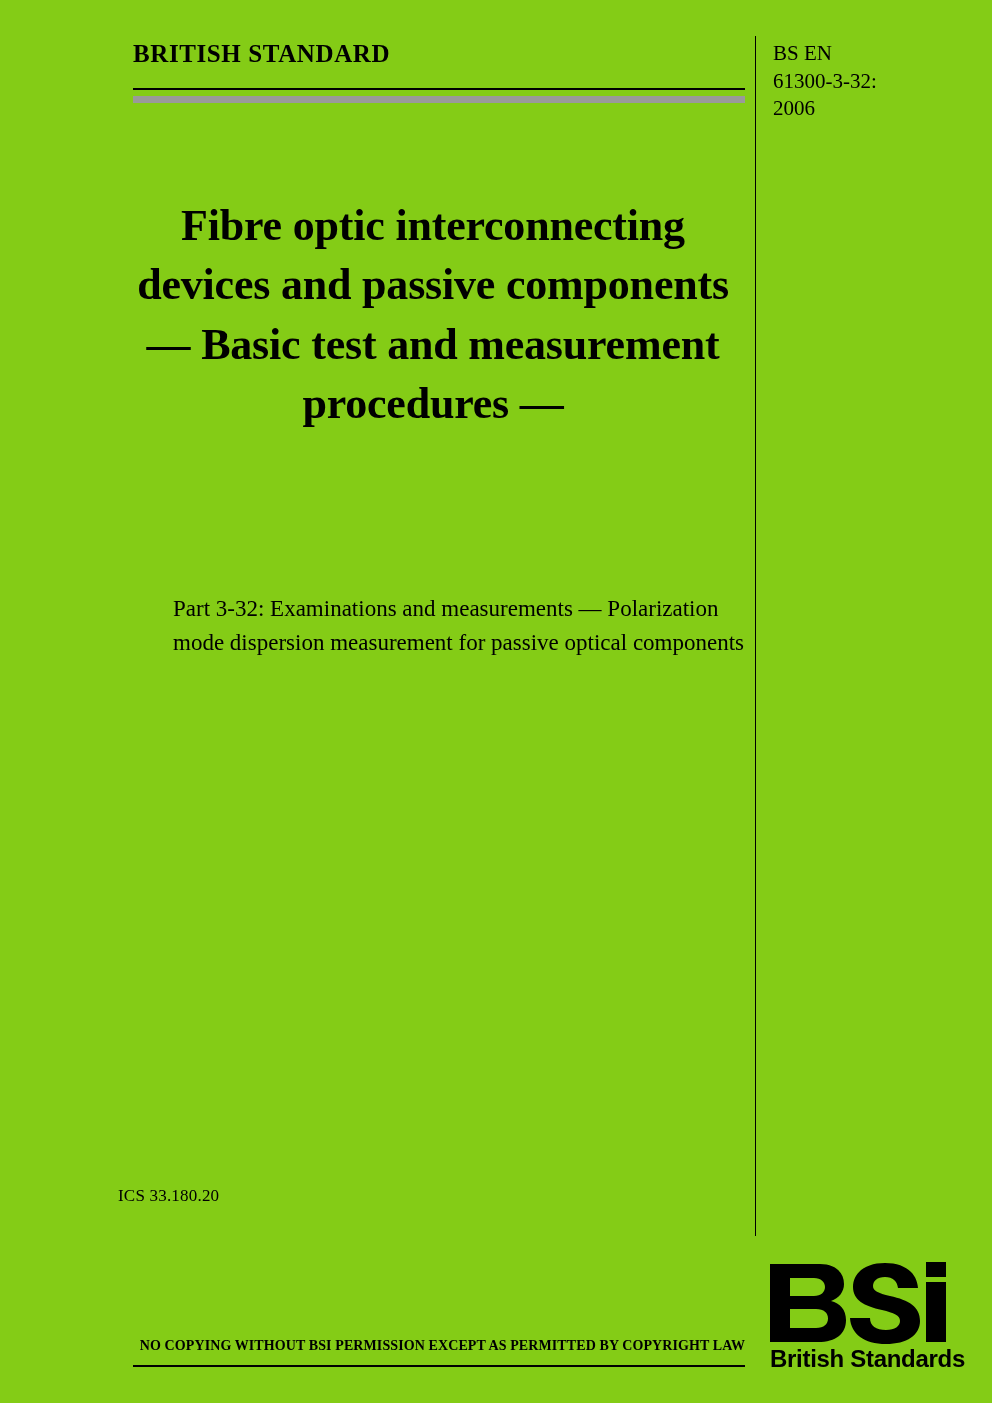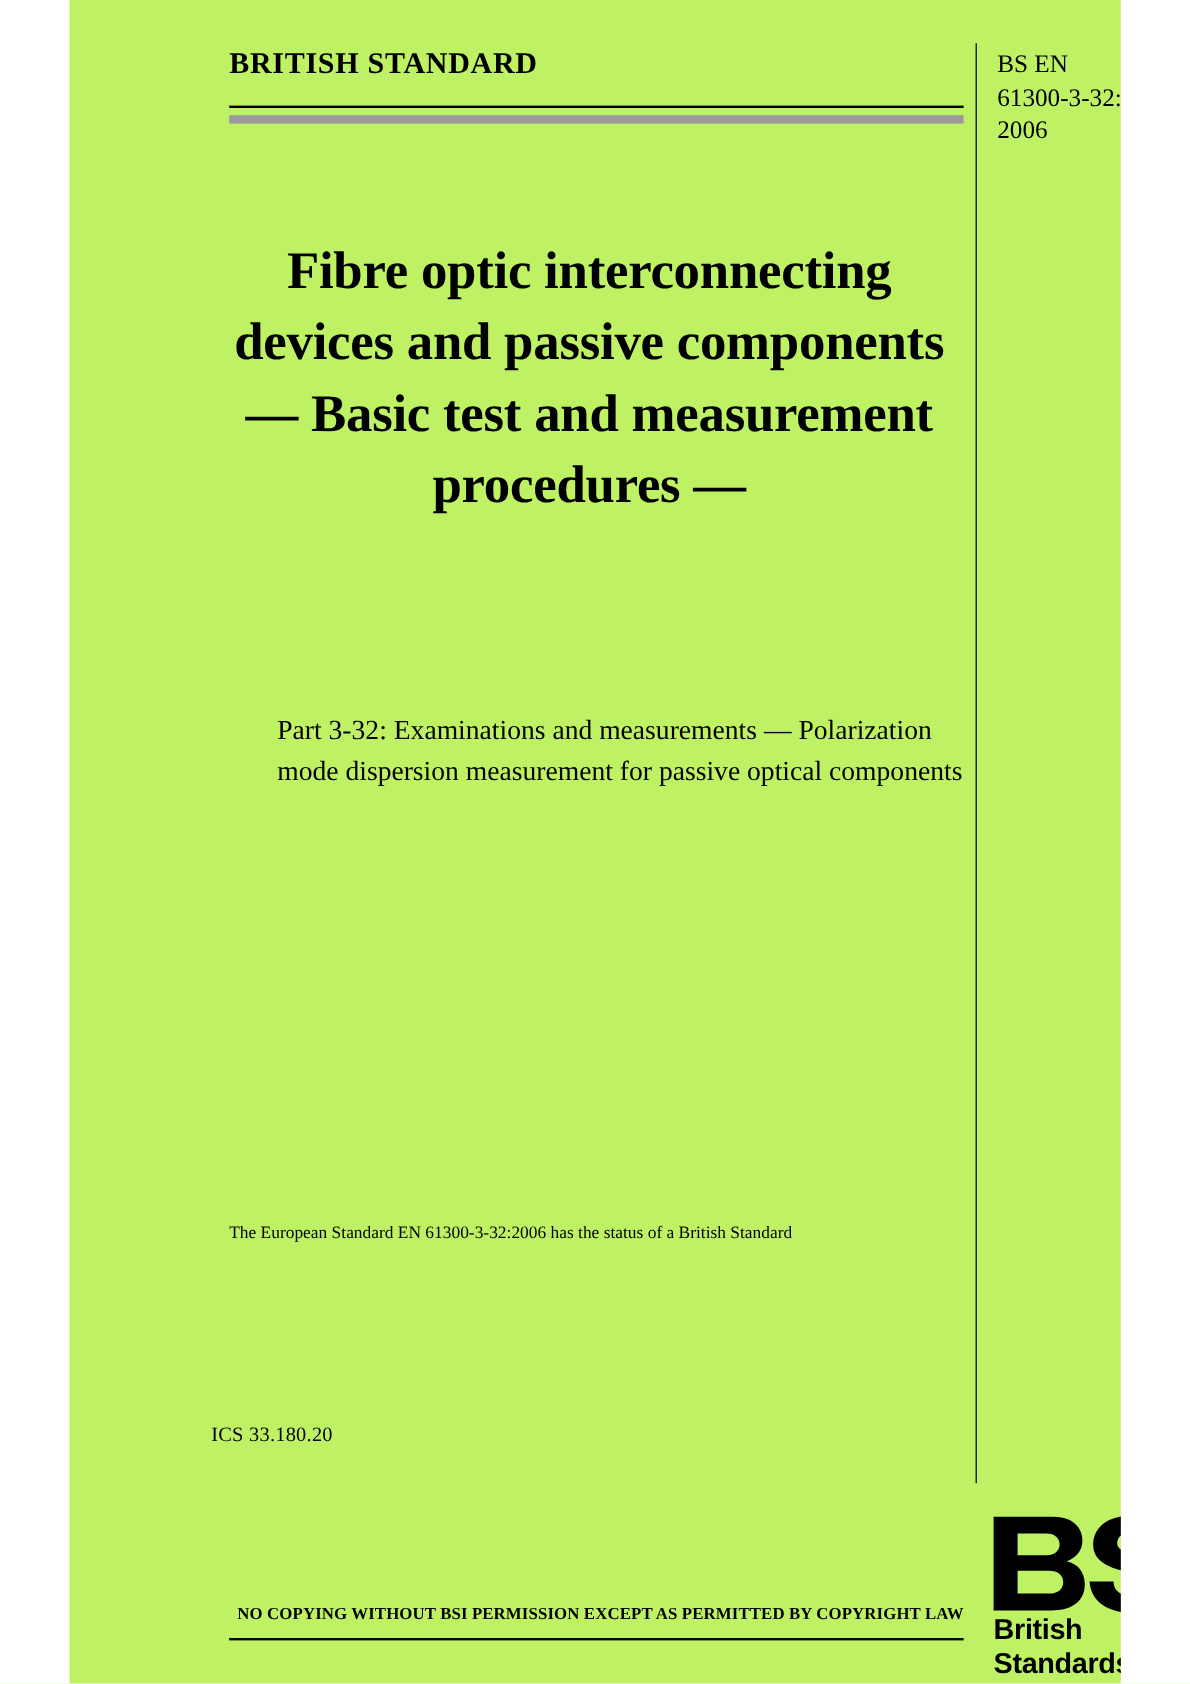--- a/index.html
+++ b/index.html
@@ -6,24 +6,24 @@
     margin: 0;
     padding: 0;
     background: #ffffff;
   }
   body {
     font-family: "Liberation Serif", serif;
     color: #000000;
   }
   .page {
     position: relative;
-    width: 876px;
+    width: 992px;
     height: 1403px;
     margin: 0 auto;
-    background: #bef264;
+    background: #84cc16;
     overflow: hidden;
     box-sizing: border-box;
   }
 
   
   .header {
     position: absolute;
     left: 133px;
     top: 40px;
     width: 810px;
@@ -189,21 +189,20 @@
 
   <div class="rule-thin" style="top:88px;"></div>
   <div class="rule-thick" style="top:96px;"></div>
 
   <div class="v-rule"></div>
 
   <div class="main-title">Fibre optic interconnecting devices and passive components — Basic test and measurement procedures —</div>
 
   <div class="sub-title">Part 3-32: Examinations and measurements — Polarization mode dispersion measurement for passive optical components</div>
 
-  <div class="status-note">The European Standard EN 61300-3-32:2006 has the status of a British Standard</div>
 
   <div class="ics">ICS 33.180.20</div>
 
   <div class="footer-text">NO COPYING WITHOUT BSI PERMISSION EXCEPT AS PERMITTED BY COPYRIGHT LAW</div>
   <div class="footer-rule"></div>
 
   <div class="logo">
     <svg width="180" height="90" viewBox="0 0 180 90" xmlns="http://www.w3.org/2000/svg" aria-hidden="true">
       <g fill="#000000">
 

